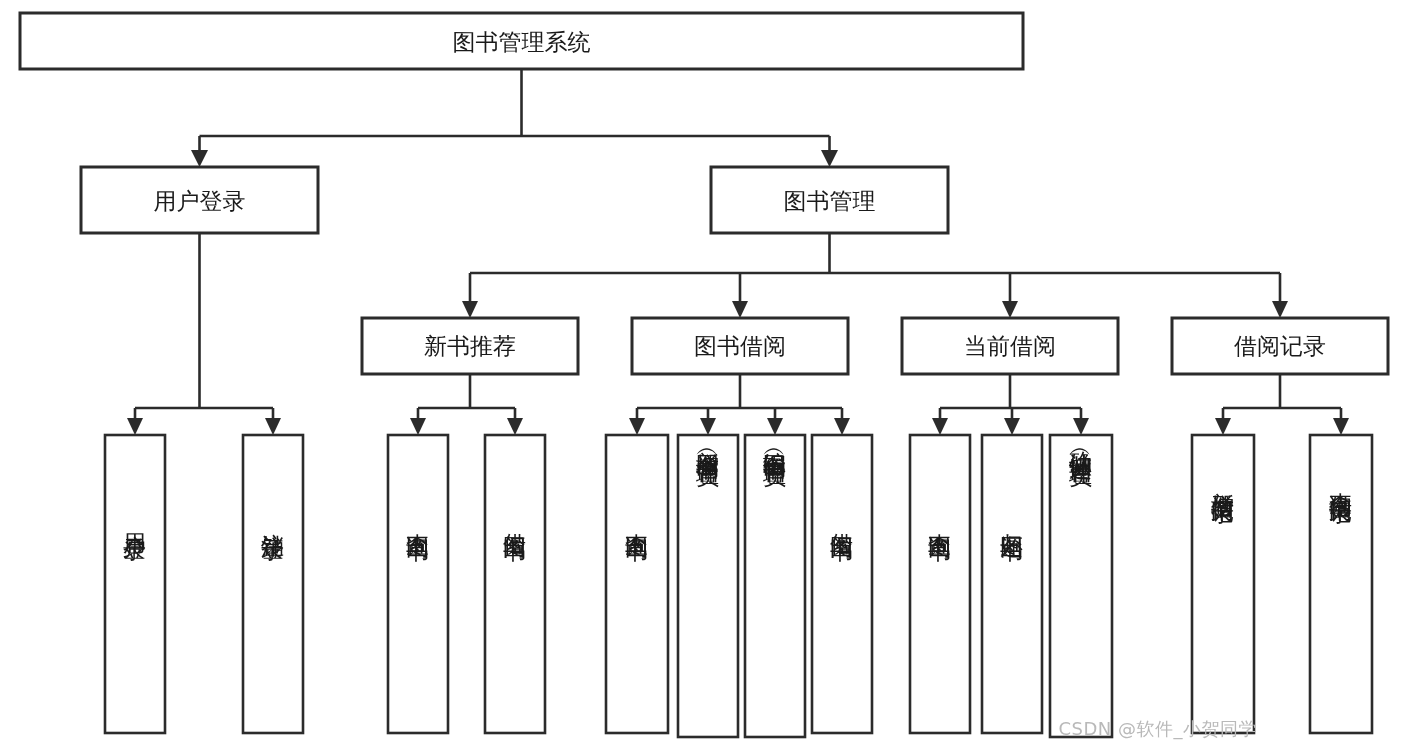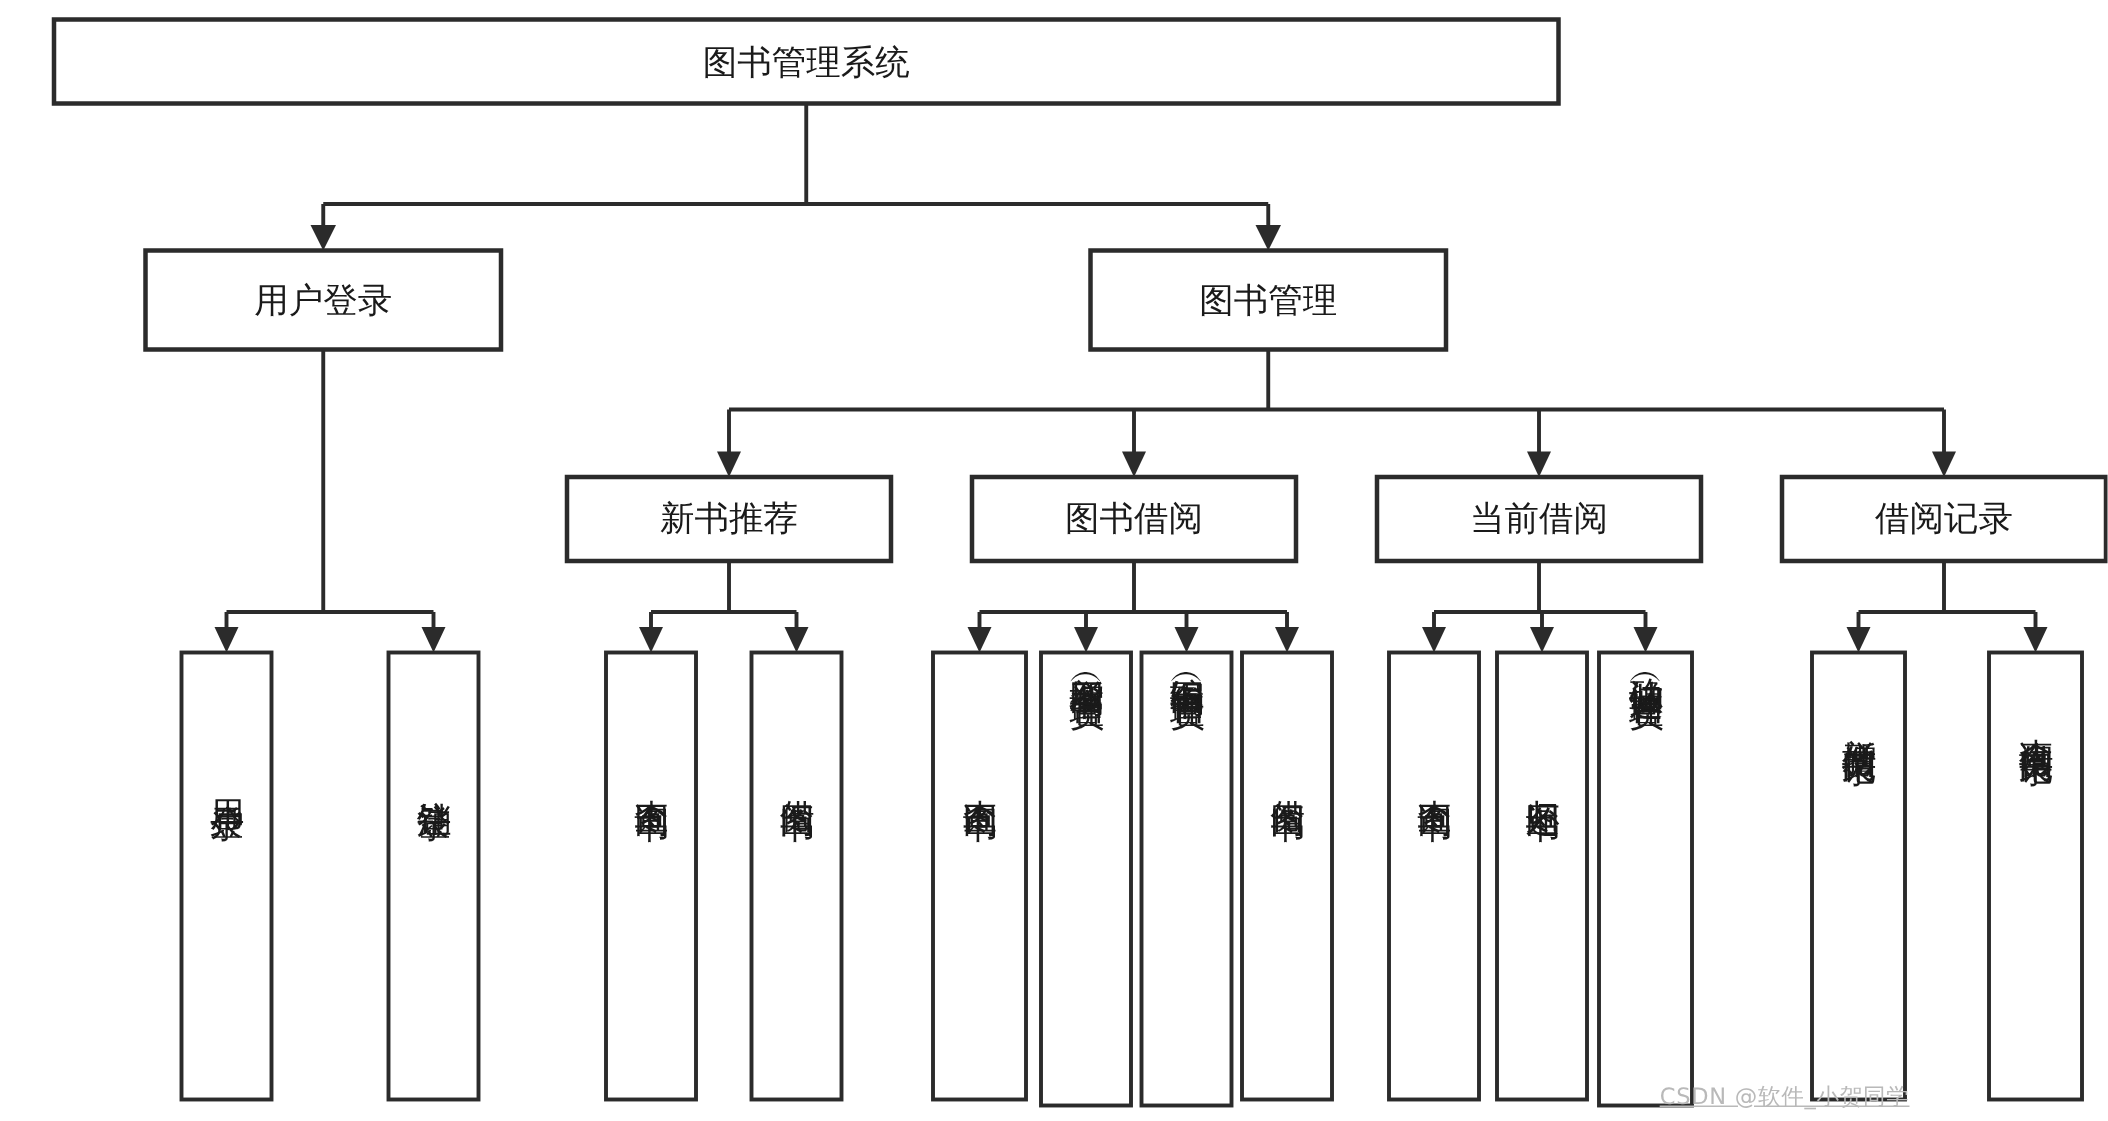--- a/index.html
+++ b/index.html
@@ -12,21 +12,20 @@
     width: 1405px;
     height: 747px;
     font-family: "DejaVu Sans", "Liberation Sans", sans-serif;
     overflow: hidden;
   }
   #diagram-root {
     position: relative;
     width: 1265px;
     height: 747px;
     background: #ffffff;
-    margin-left: 16px;
   }
   svg#flowchart {
     position: absolute;
     top: 0;
     left: 0;
     width: 1405px;
     height: 747px;
     display: block;
   }
   .node-box {
@@ -61,26 +60,25 @@
     writing-mode: vertical-rl;
     text-orientation: upright;
     text-anchor: middle;
     letter-spacing: 2px;
   }
   .watermark-text {
     position: absolute;
     right: 8px;
     bottom: 6px;
     font-family: "DejaVu Sans", "Liberation Sans", sans-serif;
-    font-size: 15px;
+    font-size: 18px;
     color: #b9b9b9;
     white-space: nowrap;
     letter-spacing: 0.5px;
     user-select: none;
-    text-decoration: underline;
   }
 </style>
 </head>
 <body>
 
 <div id="diagram-root">
 
   <svg id="flowchart" viewBox="0 0 1405 747">
 
     <g>

